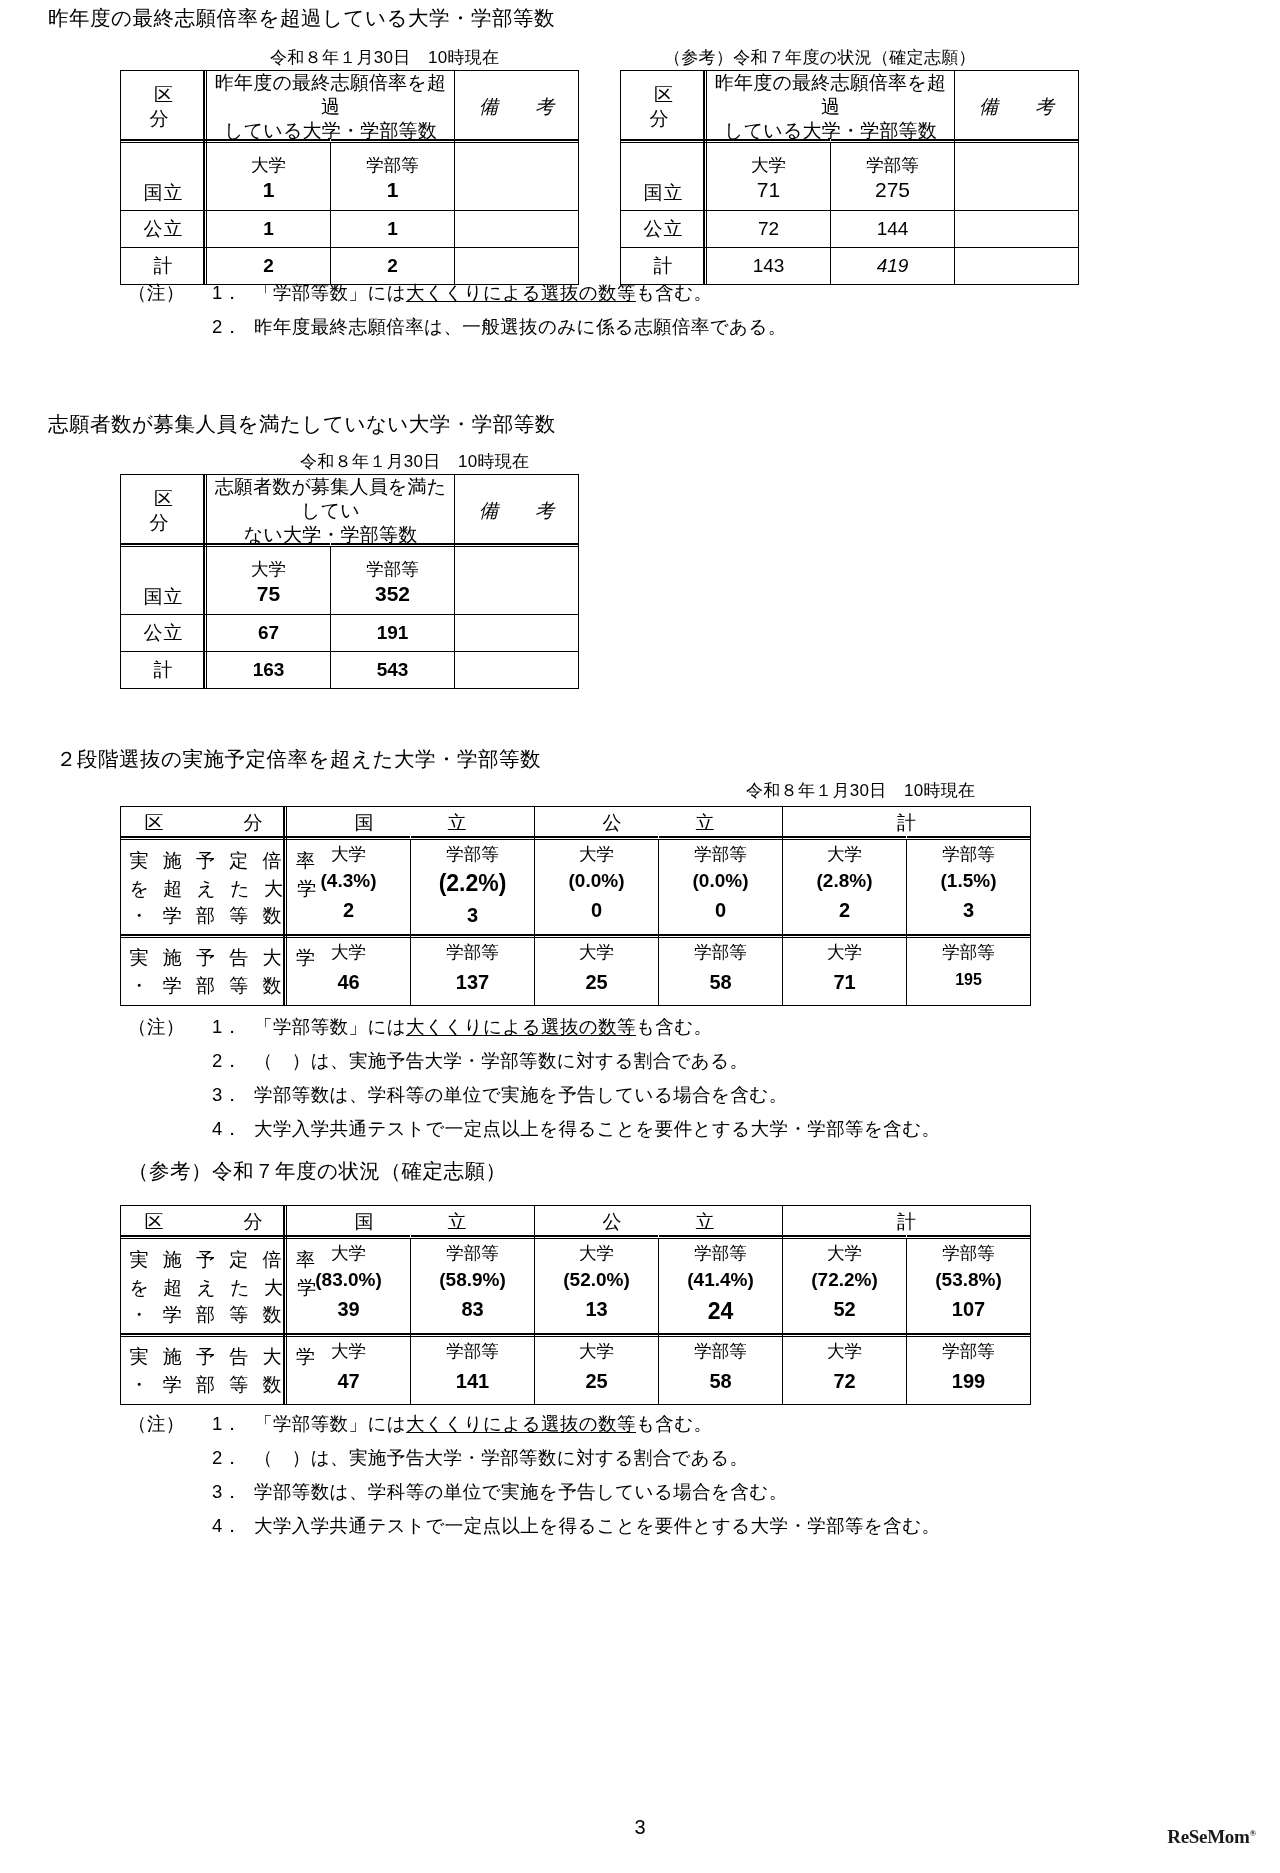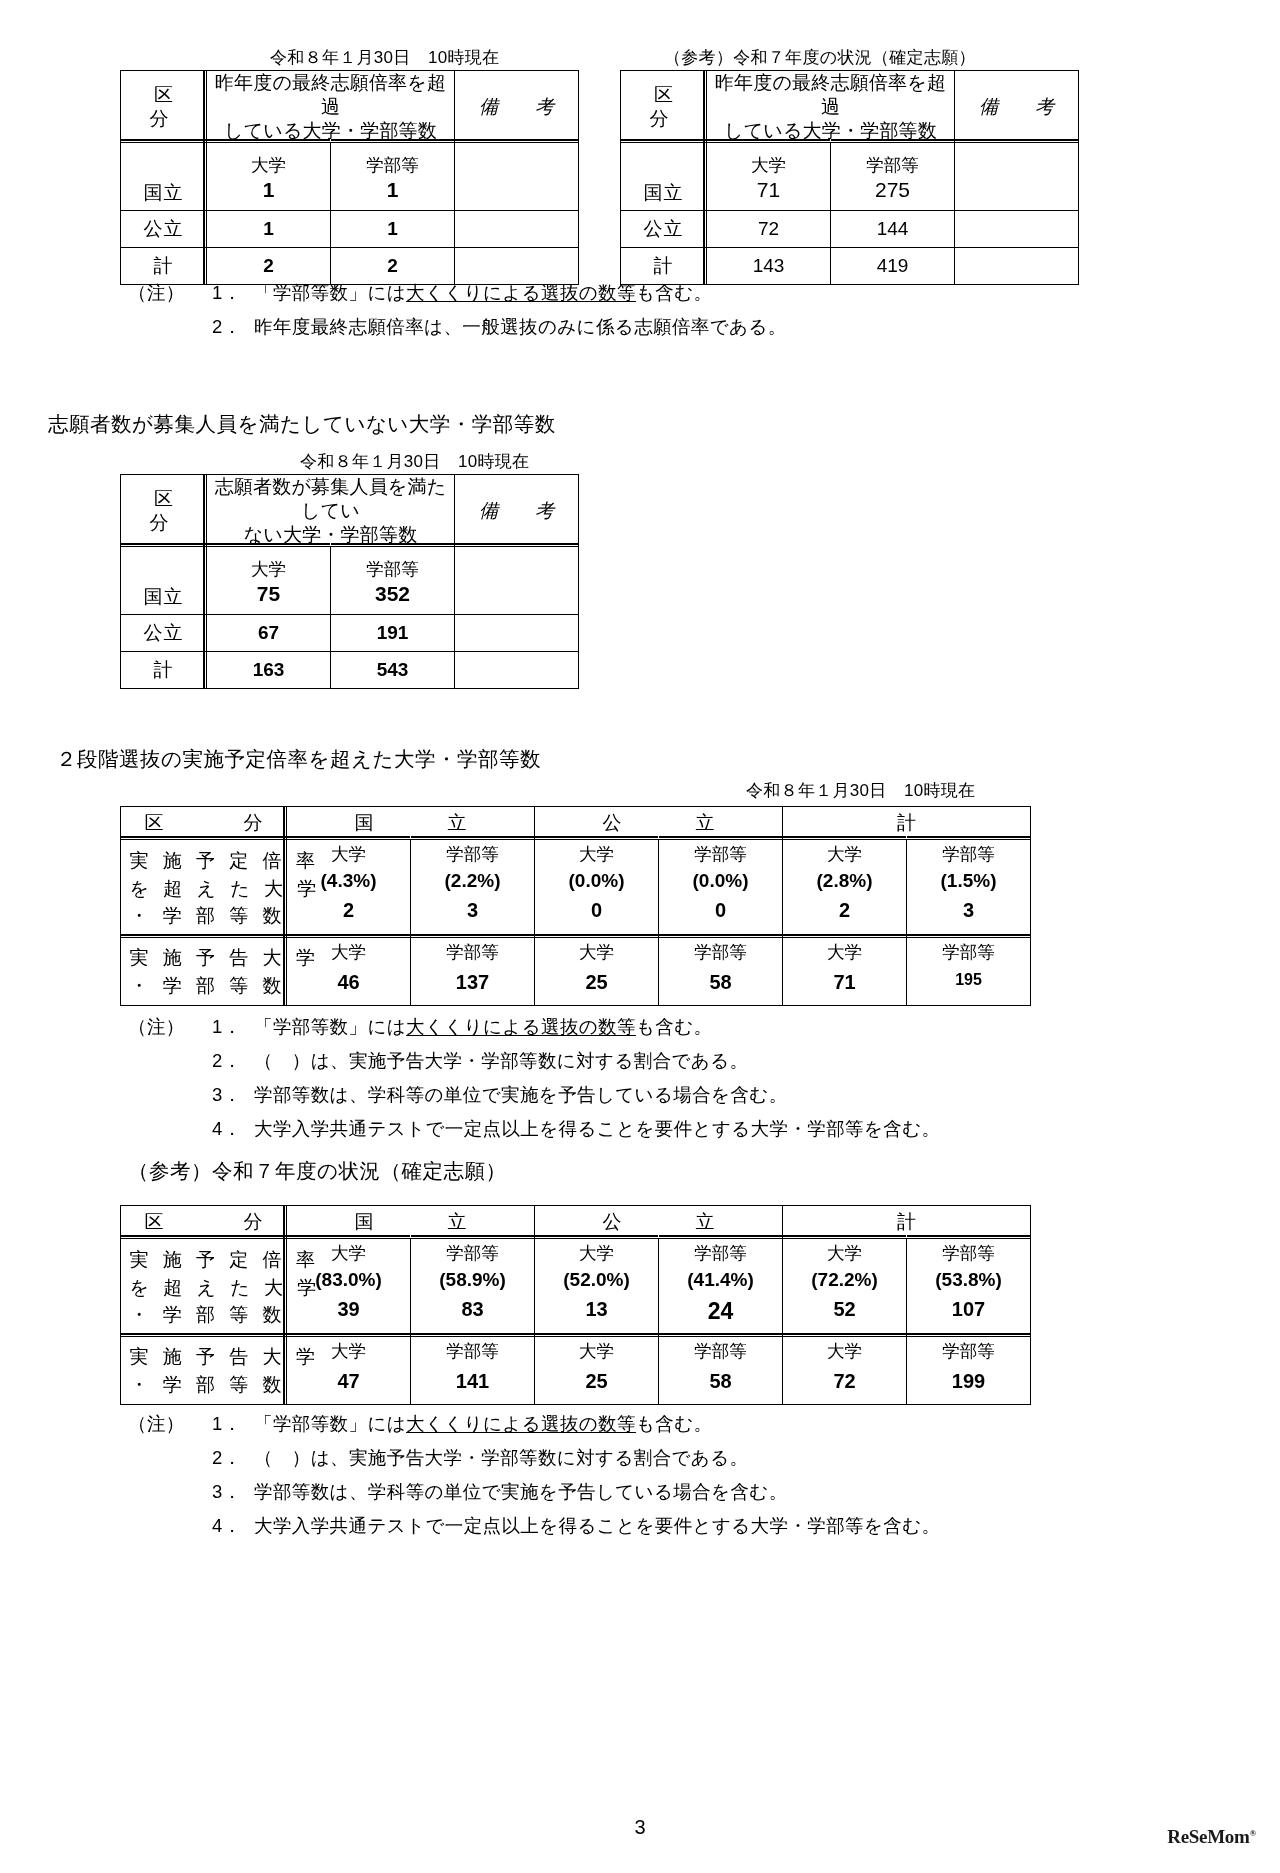--- a/index.html
+++ b/index.html
@@ -148,20 +148,21 @@
     color: #1a1a1a;
   }
   .logo .mom { color: #1a1a1a; }
   .logo sup { font-size: 9px; vertical-align: super; }
 </style>
 </head>
 <body>
 
 <div class="page">
 
+  <div class="sec-title" style="position:absolute; left:48px; top:4px;">昨年度の最終志願倍率を超過している大学・学部等数</div>
 
   <div class="asof" style="position:absolute; left:270px; top:46px;">令和８年１月30日　10時現在</div>
 
   <div class="asof" style="position:absolute; left:664px; top:46px;">（参考）令和７年度の状況（確定志願）</div>
 
   <table class="doc" style="position:absolute; left:120px; top:70px; width:458px;">
     <colgroup>
         <col style="width:86px">
         <col style="width:124px">
         <col style="width:124px">
@@ -241,21 +242,21 @@
       </tr>
       <tr style="height:37px;">
         <td class="rowlabel">公立</td>
         <td class="num vdbl">72</td>
         <td class="num" style="border-left:none;">144</td>
         <td></td>
       </tr>
       <tr style="height:37px;">
         <td class="rowlabel">計</td>
         <td class="num vdbl">143</td>
-        <td class="num" style="border-left:none;">419</td>
+        <td class="num" style="border-left:none;font-style:italic;">419</td>
         <td></td>
       </tr>
     </tbody>
   </table>
 
   <div style="position:absolute; left:128px; top:280px;">
     <div class="note-line" style="margin-bottom:9px;">
       <span class="note-label">（注）</span><span class="note-num">1．</span><span>「学部等数」には</span><span class="u">大くくりによる選抜の数等</span><span>も含む。</span>
     </div>
     <div class="note-line" style="margin-bottom:9px;">
@@ -344,21 +345,21 @@
           <div class="lbl3">・ 学 部 等 数</div>
         </td>
 
         <td class="vdbl hdbl" style="vertical-align:top; padding-top:4px;">
           <div class="subhdr">大学</div>
           <div style="font-size:19px; font-weight:700; margin-top:3px;">(4.3%)</div>
           <div style="font-size:20px; font-weight:700; margin-top:5px;">2</div>
         </td>
         <td class="hdbl" style="vertical-align:top; padding-top:4px;">
           <div class="subhdr">学部等</div>
-          <div style="font-size:19px; font-weight:700; margin-top:3px;">(2.2%)</div>
+          <div style="font-size:23px; font-weight:700; margin-top:3px;">(2.2%)</div>
           <div style="font-size:20px; font-weight:700; margin-top:5px;">3</div>
         </td>
 
         <td class="hdbl" style="vertical-align:top; padding-top:4px;">
           <div class="subhdr">大学</div>
           <div style="font-size:19px; font-weight:700; margin-top:3px;">(0.0%)</div>
           <div style="font-size:20px; font-weight:700; margin-top:5px;">0</div>
         </td>
         <td class="hdbl" style="vertical-align:top; padding-top:4px;">
           <div class="subhdr">学部等</div>

